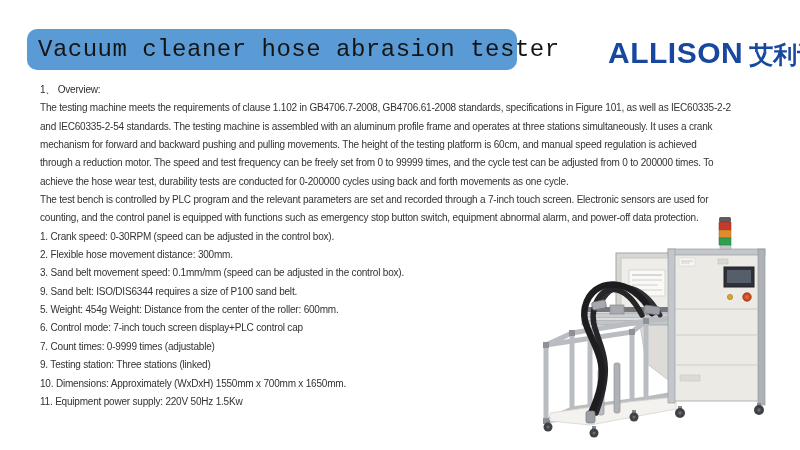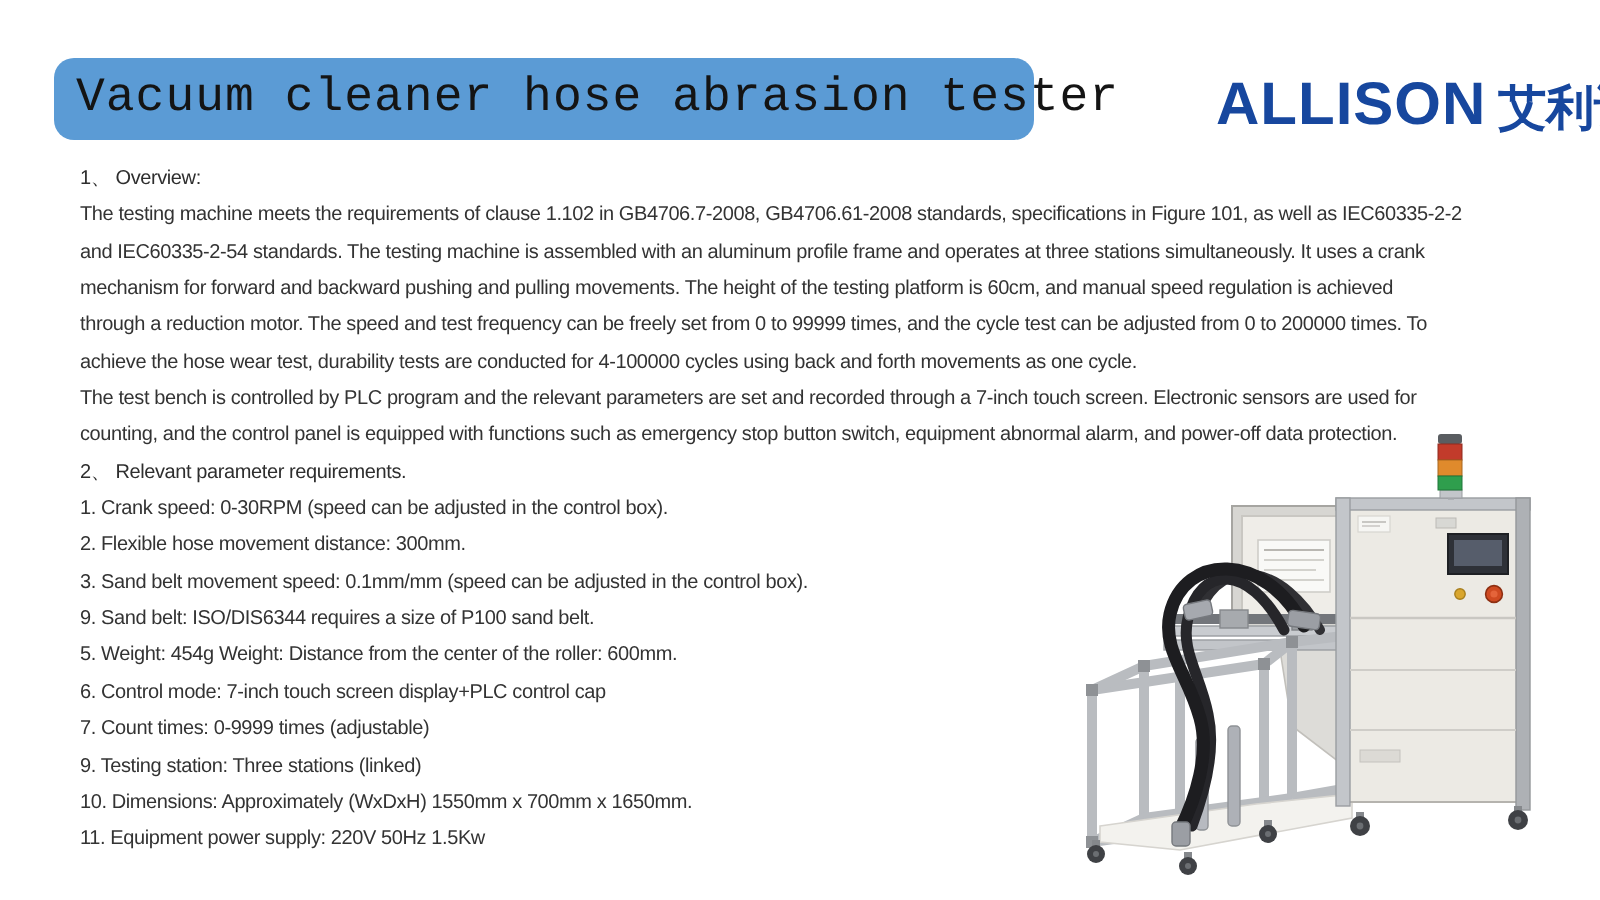--- a/index.html
+++ b/index.html
@@ -51,24 +51,23 @@
     <span class="logo-cn">艾利讯</span>
     <span class="logo-reg">®</span>
   </div>
 
   <div class="content">
     <div class="line heading">1、 Overview:</div>
     <div class="line">The testing machine meets the requirements of clause 1.102 in GB4706.7-2008, GB4706.61-2008 standards, specifications in Figure 101, as well as IEC60335-2-2</div>
     <div class="line">and IEC60335-2-54 standards. The testing machine is assembled with an aluminum profile frame and operates at three stations simultaneously. It uses a crank</div>
     <div class="line">mechanism for forward and backward pushing and pulling movements. The height of the testing platform is 60cm, and manual speed regulation is achieved</div>
     <div class="line">through a reduction motor. The speed and test frequency can be freely set from 0 to 99999 times, and the cycle test can be adjusted from 0 to 200000 times. To</div>
-    <div class="line">achieve the hose wear test, durability tests are conducted for 4-100000 cycles using back and forth movements as one cycle.</div>
+    <div class="line">achieve the hose wear test, durability tests are conducted for 0-200000 cycles using back and forth movements as one cycle.</div>
     <div class="line">The test bench is controlled by PLC program and the relevant parameters are set and recorded through a 7-inch touch screen. Electronic sensors are used for</div>
     <div class="line">counting, and the control panel is equipped with functions such as emergency stop button switch, equipment abnormal alarm, and power-off data protection.</div>
-    <div class="line heading">2、 Relevant parameter requirements.</div>
     <div class="line">1. Crank speed: 0-30RPM (speed can be adjusted in the control box).</div>
     <div class="line">2. Flexible hose movement distance: 300mm.</div>
     <div class="line">3. Sand belt movement speed: 0.1mm/mm (speed can be adjusted in the control box).</div>
     <div class="line">9. Sand belt: ISO/DIS6344 requires a size of P100 sand belt.</div>
     <div class="line">5. Weight: 454g Weight: Distance from the center of the roller: 600mm.</div>
     <div class="line">6. Control mode: 7-inch touch screen display+PLC control cap</div>
     <div class="line">7. Count times: 0-9999 times (adjustable)</div>
     <div class="line">9. Testing station: Three stations (linked)</div>
     <div class="line">10. Dimensions: Approximately (WxDxH) 1550mm x 700mm x 1650mm.</div>
     <div class="line">11. Equipment power supply: 220V 50Hz 1.5Kw</div>

